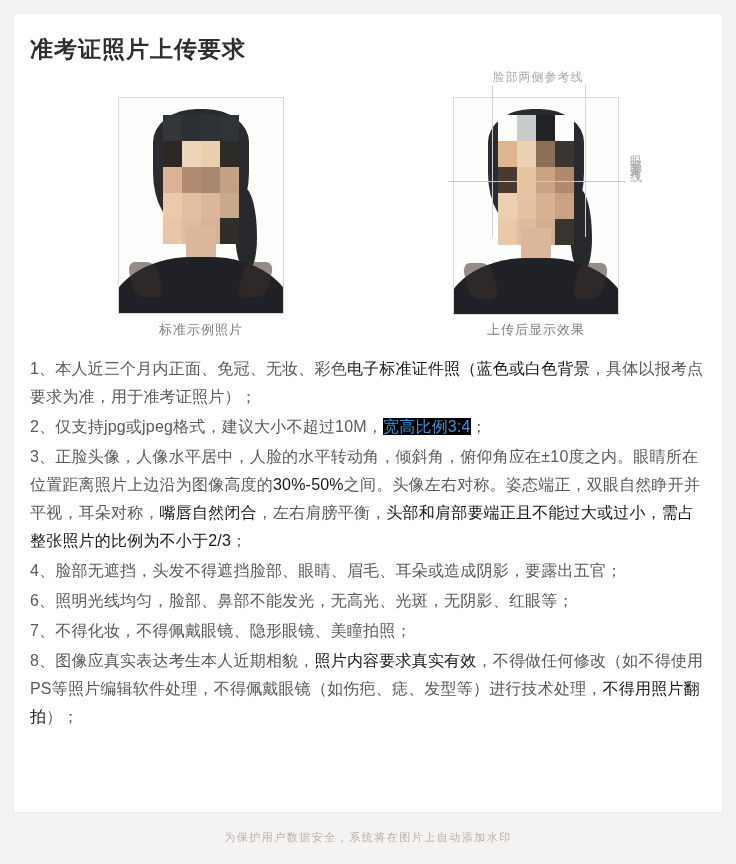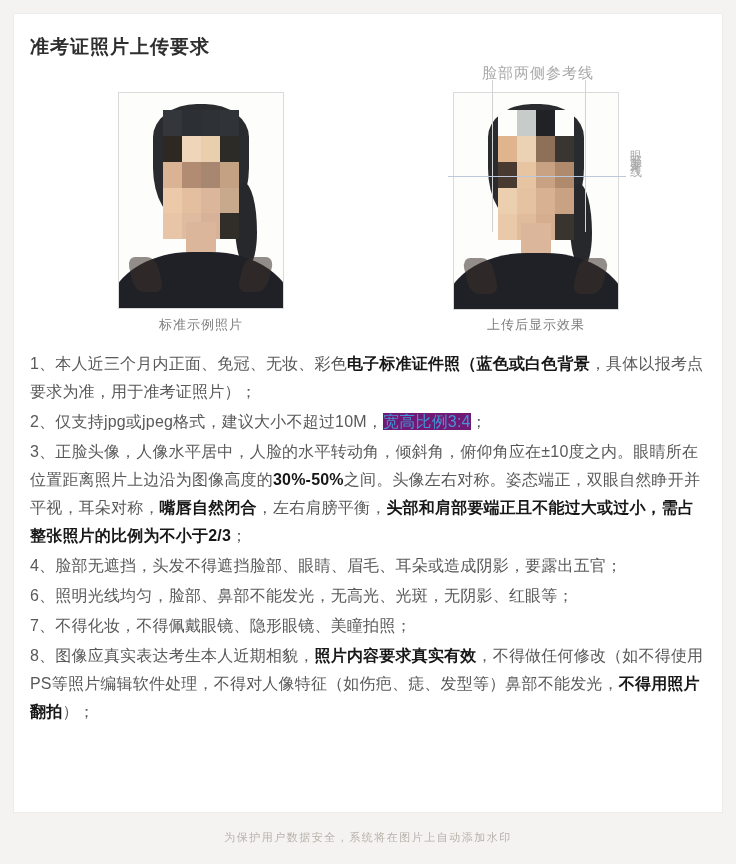--- a/index.html
+++ b/index.html
@@ -12,30 +12,30 @@
   }
   .card {
     width: 710px;
     margin: 13px auto 0;
     background: #ffffff;
     border: 1px solid #ececec;
     padding: 20px 16px 26px;
     min-height: 800px;
   }
   .title {
-    font-size: 19px;
+    font-size: 23px;
     font-weight: 700;
     color: #2e2e2e;
     letter-spacing: 1px;
   }
   
   .photos { position: relative; height: 286px; margin-top: 4px; }
   .guide-label-top {
     position: absolute; left: 438px; top: 0; width: 140px;
-    text-align: center; font-size: 15px; color: #a9a9a9; letter-spacing: 1px;
+    text-align: center; font-size: 12px; color: #a9a9a9; letter-spacing: 1px;
   }
   .guide-label-right {
     position: absolute; left: 597px; top: 76px;
     writing-mode: vertical-rl; font-size: 12px; color: #a9a9a9; letter-spacing: 4px;
   }
   .guide-v { position: absolute; top: 16px; width: 1px; height: 152px; background: #d2d2d2; z-index: 6; }
   .guide-v.v1 { left: 462px; }
   .guide-v.v2 { left: 555px; }
   .guide-h { position: absolute; left: 418px; top: 112px; width: 178px; height: 1px; background: #bcc9dd; z-index: 6; }
   .photo-box {
@@ -76,22 +76,22 @@
     background: #3a3229; opacity: .55; border-radius: 30%;
   }
   .shirt::before { left: 12%; transform: skewX(14deg); }
   .shirt::after  { right: 12%; transform: skewX(-14deg); }
   
   .reqs { margin-top: 0; }
   .req {
     margin: 0 0 2px; font-size: 16px; line-height: 28px;
     color: #595959; letter-spacing: .2px;
   }
-  .req .b { font-weight: 700; color: #171717; }
-  .req .link { color: #4493d6; background: #701a75; cursor: pointer; margin-top: 20px; }
+  .req .b { font-weight: 400; color: #171717; }
+  .req .link { color: #4493d6; background: #000000; cursor: pointer; margin-top: 20px; }
   
   .footer {
     height: 49px; display: flex; align-items: center; justify-content: center;
     font-size: 11px; color: #b8b1ab; letter-spacing: 1.5px;
   }
 </style>
 </head>
 <body>
 
 <div class="card">
@@ -170,18 +170,18 @@
 
   </div>
 
   <div class="reqs">
       <p class="req"><span>1、本人近三个月内正面、免冠、无妆、彩色</span><span class="b">电子标准证件照（蓝色或白色背景</span><span>，具体以报考点要求为准，用于准考证照片）；</span></p>
       <p class="req"><span>2、仅支持jpg或jpeg格式，建议大小不超过10M，</span><span class="link">宽高比例3:4</span><span>；</span></p>
       <p class="req"><span>3、正脸头像，人像水平居中，人脸的水平转动角，倾斜角，俯仰角应在±10度之内。眼睛所在位置距离照片上边沿为图像高度的</span><span class="b">30%-50%</span><span>之间。头像左右对称。姿态端正，双眼自然睁开并平视，耳朵对称，</span><span class="b">嘴唇自然闭合</span><span>，左右肩膀平衡，</span><span class="b">头部和肩部要端正且不能过大或过小，需占整张照片的比例为不小于2/3</span><span>；</span></p>
       <p class="req"><span>4、脸部无遮挡，头发不得遮挡脸部、眼睛、眉毛、耳朵或造成阴影，要露出五官；</span></p>
       <p class="req"><span>6、照明光线均匀，脸部、鼻部不能发光，无高光、光斑，无阴影、红眼等；</span></p>
       <p class="req"><span>7、不得化妆，不得佩戴眼镜、隐形眼镜、美瞳拍照；</span></p>
-      <p class="req"><span>8、图像应真实表达考生本人近期相貌，</span><span class="b">照片内容要求真实有效</span><span>，不得做任何修改（如不得使用PS等照片编辑软件处理，不得对人像特征（如伤疤、痣、发型等）鼻部不能发光，</span><span class="b">不得用照片翻拍</span><span>）；</span></p>
+      <p class="req"><span>8、图像应真实表达考生本人近期相貌，</span><span class="b">照片内容要求真实有效</span><span>，不得做任何修改（如不得使用PS等照片编辑软件处理，不得佩戴眼镜（如伤疤、痣、发型等）进行技术处理，</span><span class="b">不得用照片翻拍</span><span>）；</span></p>
     </div>
 
 </div>
 
 <div class="footer">为保护用户数据安全，系统将在图片上自动添加水印</div>
 
 </body></html>

